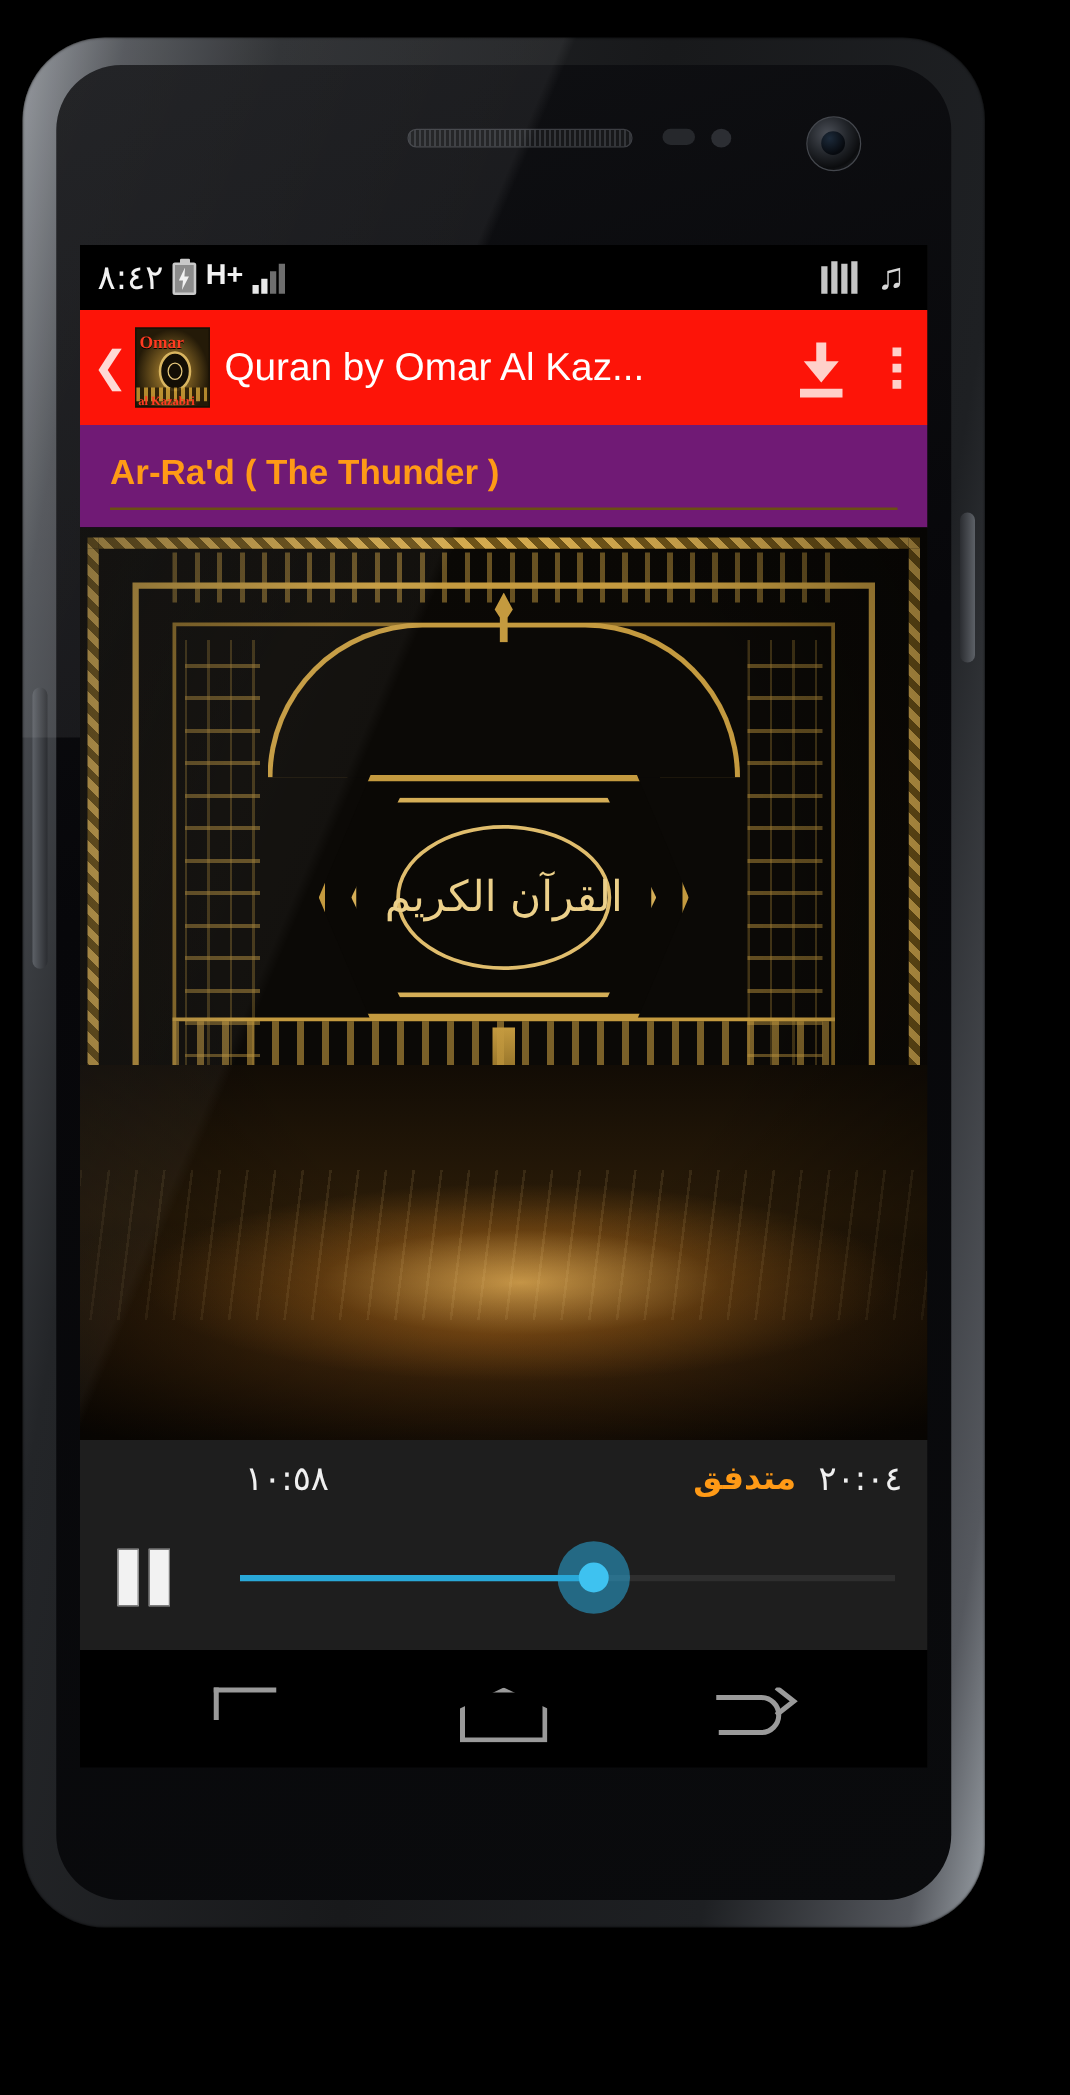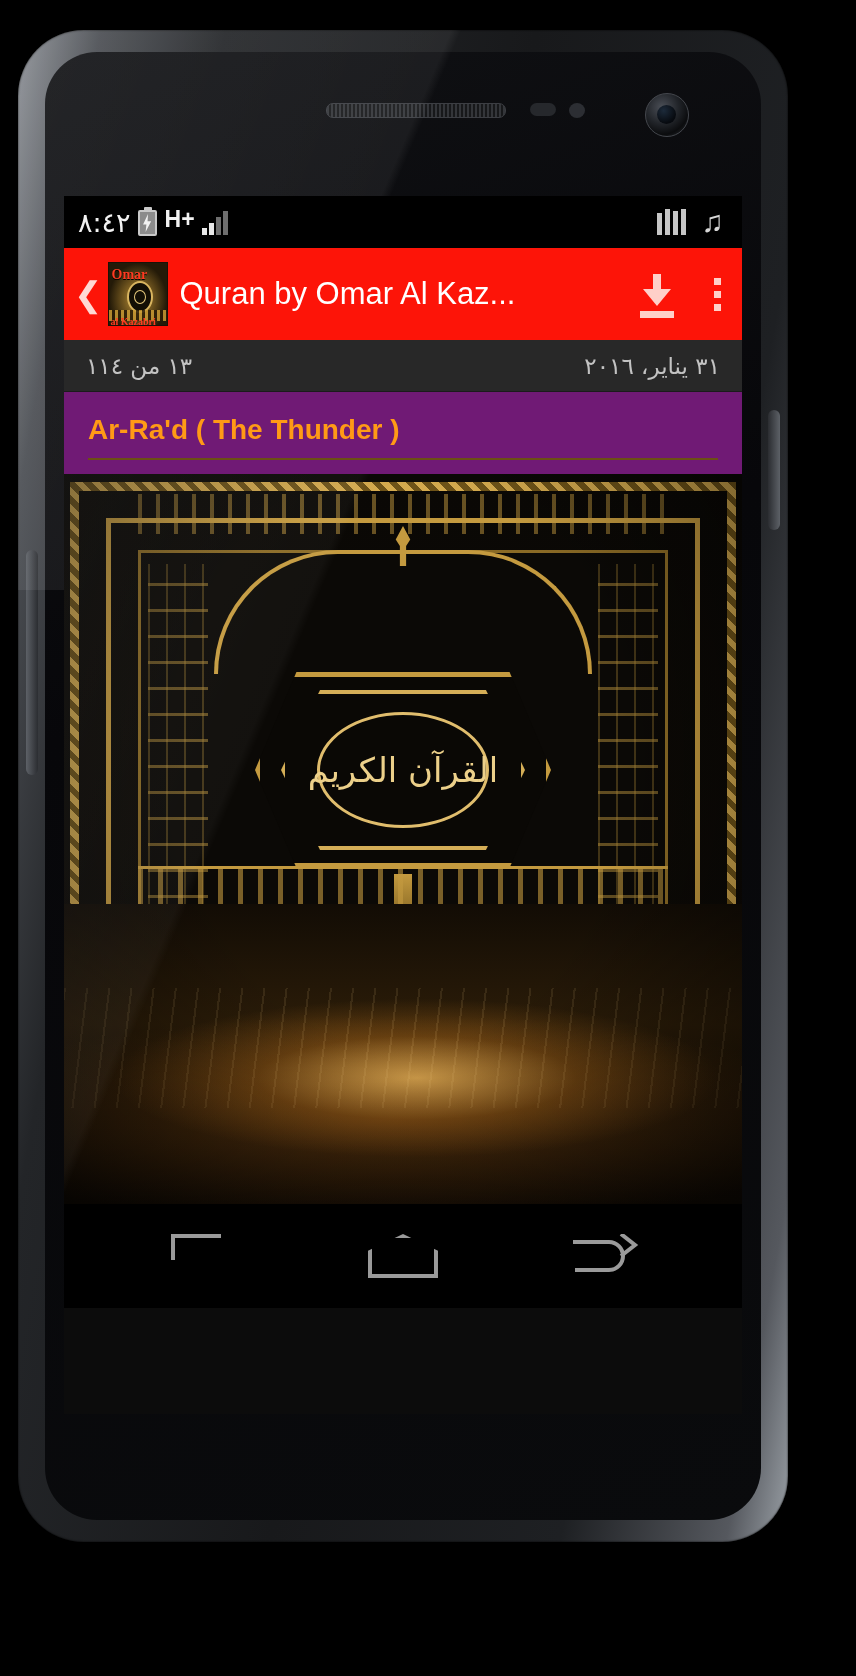--- a/index.html
+++ b/index.html
@@ -557,24 +557,20 @@
           <span class="head"></span>
           <span class="bar"></span>
       </span>
       <span class="kebab">
         <i></i>
           <i></i>
           <i></i>
       </span>
     </div>
 
-    <div class="meta-row">
-      <span>١٣ من ١١٤</span>
-      <span>٣١ يناير، ٢٠١٦</span>
-    </div>
 
     <div class="surah-block">
       <div class="surah-title">Ar-Ra'd ( The Thunder )</div>
       <div class="surah-rule"></div>
     </div>
 
     <div class="art">
       <div class="book">
         <div class="frame f1"></div>
         <div class="frame f2"></div>
@@ -592,20 +588,41 @@
         </div>
         <div class="pendant"></div>
         <div class="pendant-body"></div>
         <div class="bottom-band"></div>
       </div>
       <div class="nebula"></div>
       <div class="art-vignette"></div>
       <div class="art-glare"></div>
     </div>
 
+    <div class="player">
+      <div class="times">
+        <span class="t-current">١٠:٥٨</span>
+        <span class="t-right">
+          <span class="t-stream">متدفق</span>
+          <span class="t-total">٢٠:٠٤</span>
+        </span>
+      </div>
+      <div class="controls">
+        <span class="pause-btn">
+            <i></i>
+            <i></i>
+          </span>
+        <span class="seek-wrap">
+          <span class="seek-track"></span>
+          <span class="seek-fill" style="width: 54%; background: rgb(41, 168, 216);"></span>
+          <span class="seek-halo" style="left: 54%;"></span>
+          <span class="seek-thumb" style="left: 54%;"></span>
+        </span>
+      </div>
+    </div>
 
     <div class="navbar">
       <span class="nav-btn">
         <span class="ic-recents">
           <span class="r-back"></span>
         </span>
       </span>
       <span class="nav-btn">
         <span class="ic-home"></span>
       </span>

